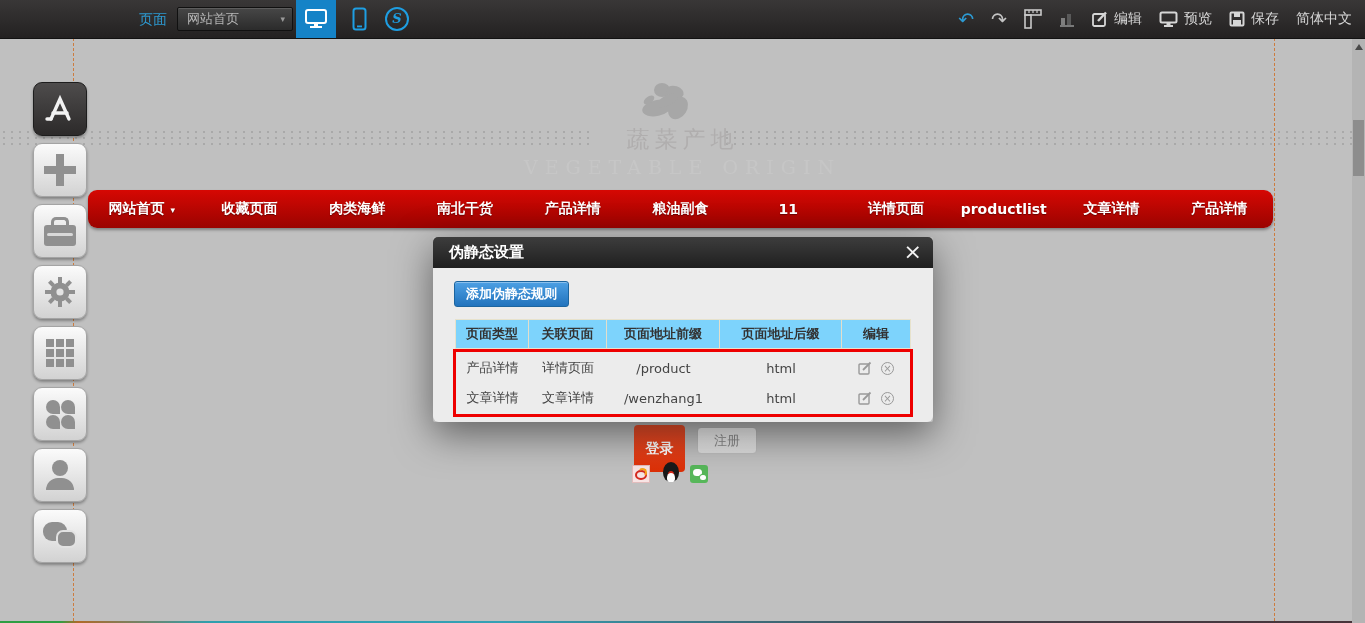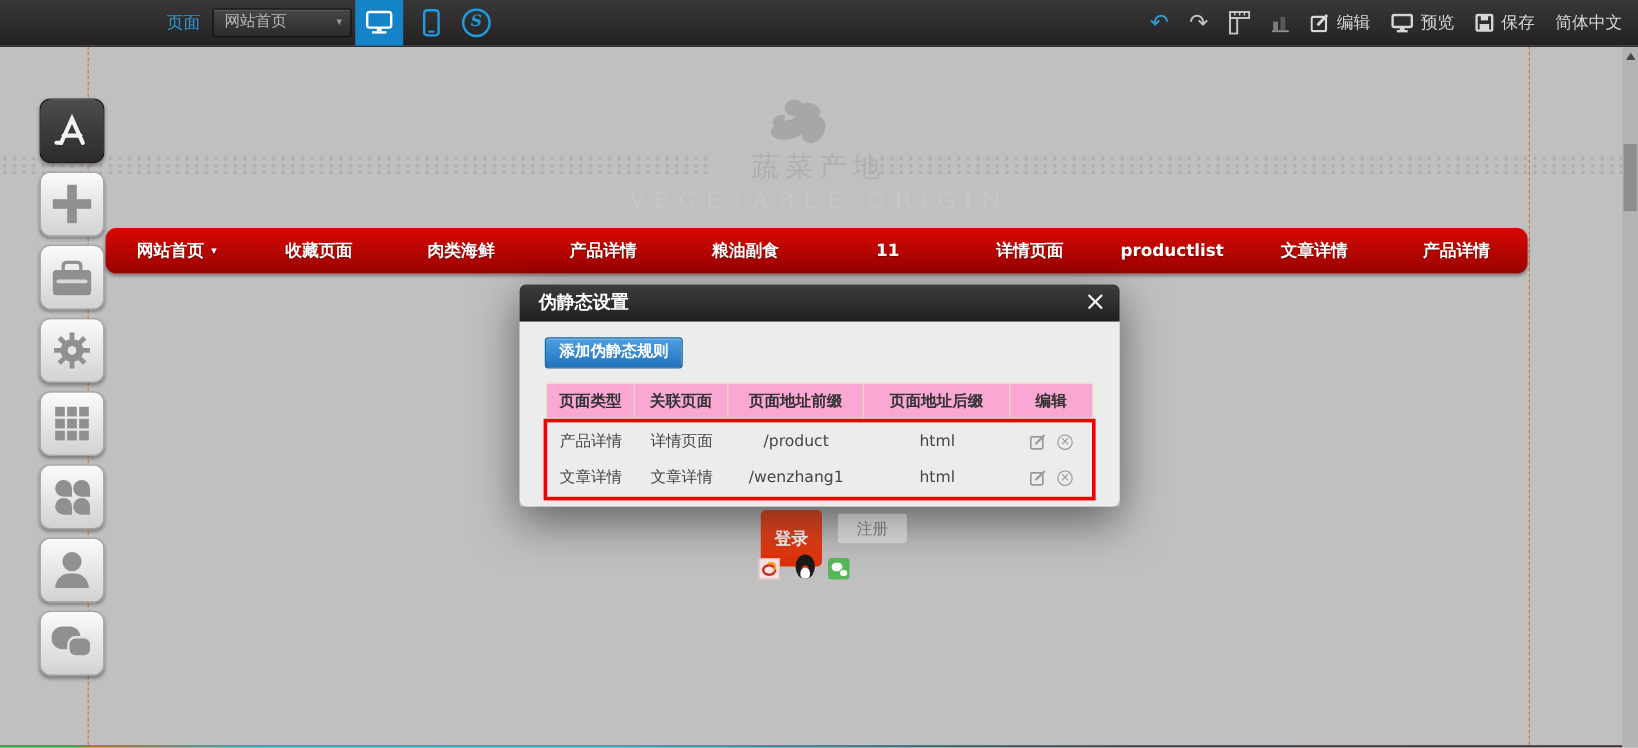--- a/index.html
+++ b/index.html
@@ -79,21 +79,21 @@
   .sb-up{width:0;height:0;border-left:4px solid transparent;border-right:4px solid transparent;border-bottom:6px solid #4a4a4a;margin:6px auto 0;}
   .sb-thumb{position:absolute;left:1px;top:82px;width:11px;height:56px;background:#8d8d8d;cursor:pointer;}
 
   
   .modal{position:absolute;left:433px;top:237px;width:500px;z-index:60;border-radius:2px;box-shadow:0 12px 38px rgba(0,0,0,.5);}
   .modal-header{position:relative;height:31px;background:linear-gradient(#3d3d3d,#1f1f1f);border-radius:5px 5px 0 0;}
   .modal-title{line-height:31px;padding-left:16px;color:#fff;font-size:15px;font-weight:bold;}
   .modal-close{position:absolute;right:11px;top:0;line-height:29px;color:#f2f2f2;font-size:22px;cursor:pointer;}
   .modal-body{background:#ececec;border-radius:0 0 6px 6px;padding:13px 21px 5px;}
   .add-btn{display:inline-block;height:24px;line-height:24px;padding:0 11px;background:linear-gradient(#4da0e4,#2173bd);border:1px solid #1c659f;border-radius:3px;color:#fff;font-size:13px;font-weight:bold;box-shadow:inset 0 1px 0 rgba(255,255,255,.35);cursor:pointer;}
-  .tbl-head{display:flex;height:30px;margin:12px 1px 0;background:#f9a8d4;border:1px solid #e7e2cc;box-sizing:border-box;}
+  .tbl-head{display:flex;height:30px;margin:12px 1px 0;background:#7dd3fc;border:1px solid #e7e2cc;box-sizing:border-box;}
   .th{display:flex;align-items:center;justify-content:center;font-size:13px;font-weight:bold;color:#333;border-right:1px solid #e3decb;box-sizing:border-box;}
   .th:last-child{border-right:none;}
   .c1{width:73px;} .c2{width:78px;text-align:center;} .c3{width:113px;} .c4{width:122px;text-align:right;} .c5{flex:1;}
   .red-box{border:3px solid #ee0000;margin:0 -1px;padding:1px 0;}
   .rrow{display:flex;height:30px;align-items:center;}
   .td{font-size:13px;color:#444;text-align:center;}
   .td-prefix{}
   .ops{display:flex;gap:9px;justify-content:center;align-items:center;}
   .op{cursor:pointer;display:flex;align-items:center;justify-content:center;}
   .op-del{width:13px;height:13px;box-sizing:border-box;border:1px solid #999;border-radius:50%;color:#999;font-size:10px;line-height:11px;text-align:center;}
@@ -238,20 +238,23 @@
   <div class="nav">
     <div class="nav-item">
       <span>网站首页</span>
       <span class="nav-caret">▾</span>
     </div>
     <div class="nav-item">
         <span>收藏页面</span>
       </div>
     <div class="nav-item">
         <span>肉类海鲜</span>
+      </div>
+    <div class="nav-item">
+        <span>南北干货</span>
       </div>
     <div class="nav-item">
         <span>产品详情</span>
       </div>
     <div class="nav-item">
         <span>粮油副食</span>
       </div>
     <div class="nav-item">
         <span>11</span>
       </div>

